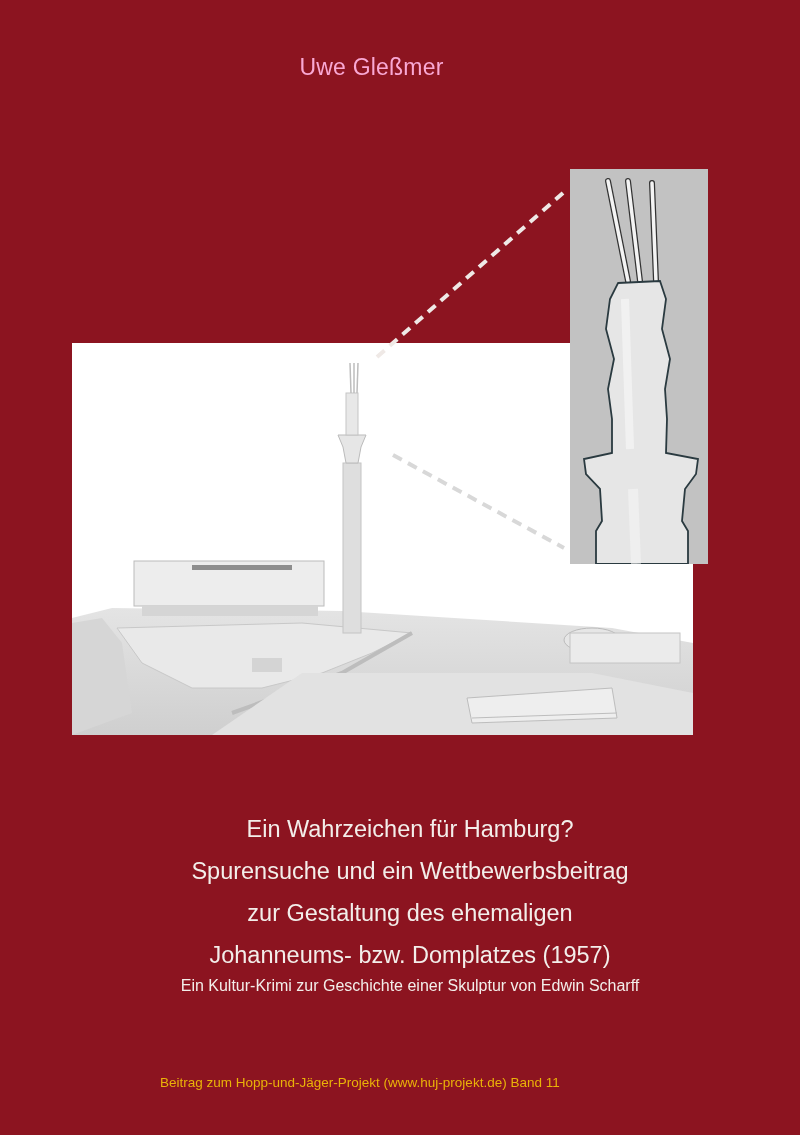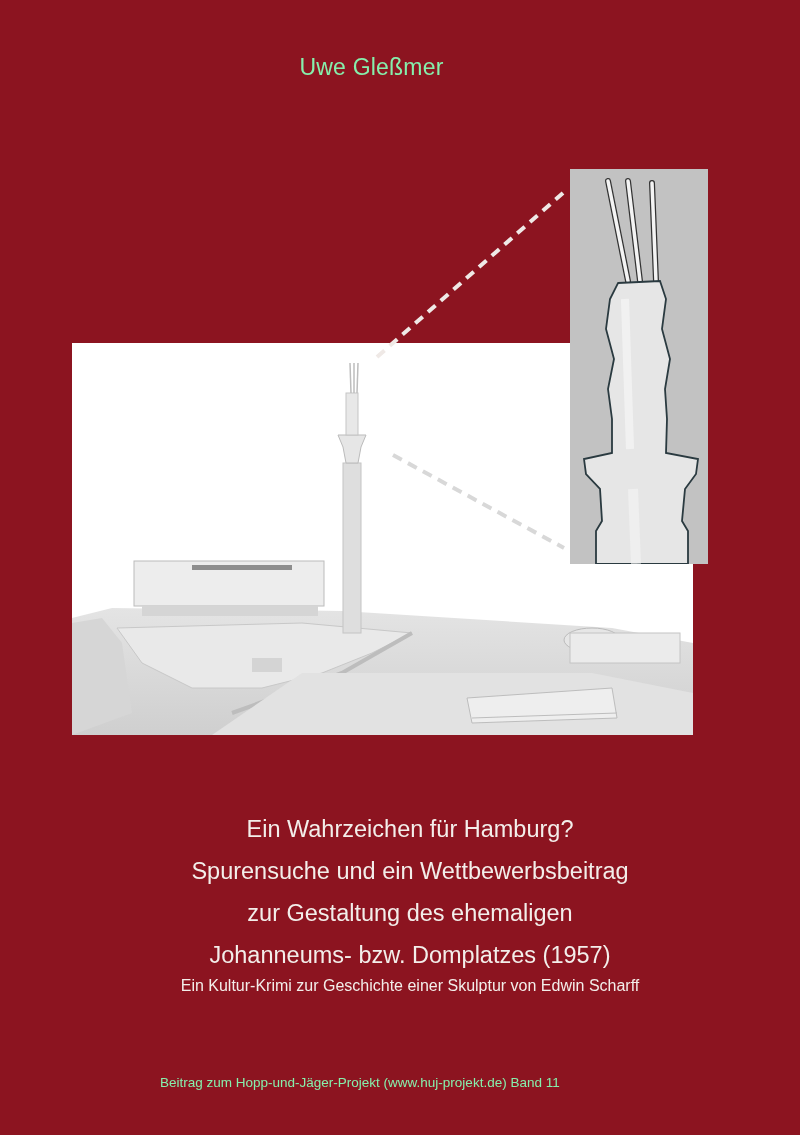--- a/index.html
+++ b/index.html
@@ -3,38 +3,38 @@
 <meta charset="utf-8">
 <style>
   html, body { margin: 0; padding: 0; }
   body {
     width: 800px; height: 1135px; position: relative; overflow: hidden;
     background: #8c1420;
     font-family: "Liberation Sans", sans-serif;
   }
   .author {
     position: absolute; left: 0; width: 743px; top: 54px;
-    text-align: center; color: #86efac; font-size: 23px; letter-spacing: 0.2px;
+    text-align: center; color: #f9a8d4; font-size: 23px; letter-spacing: 0.2px;
   }
   .photo {
     position: absolute; left: 72px; top: 343px; width: 621px; height: 392px;
     background: #fff; overflow: hidden;
   }
   .inset {
     position: absolute; left: 570px; top: 169px; width: 138px; height: 395px;
     background: #c2c2c2; overflow: hidden;
   }
   .dash-layer { position: absolute; left: 0; top: 0; width: 800px; height: 1135px; pointer-events: none; }
   .title-block {
     position: absolute; left: 0; width: 820px; top: 808px; text-align: center; color: #f3eeea;
   }
   .title-line { font-size: 23.5px; line-height: 42px; display: block; }
   .subtitle { font-size: 16px; line-height: 24px; display: block; margin-top: -2px; }
   .footer {
-    position: absolute; left: 160px; top: 1075px; color: #86efac; font-size: 13.5px;
+    position: absolute; left: 160px; top: 1075px; color: #eab308; font-size: 13.5px;
   }
 </style>
 </head>
 <body>
 
 <div class="author">Uwe Gleßmer</div>
 
 <div class="photo">
   <svg width="621" height="392" viewBox="0 0 621 392">
     <defs>

